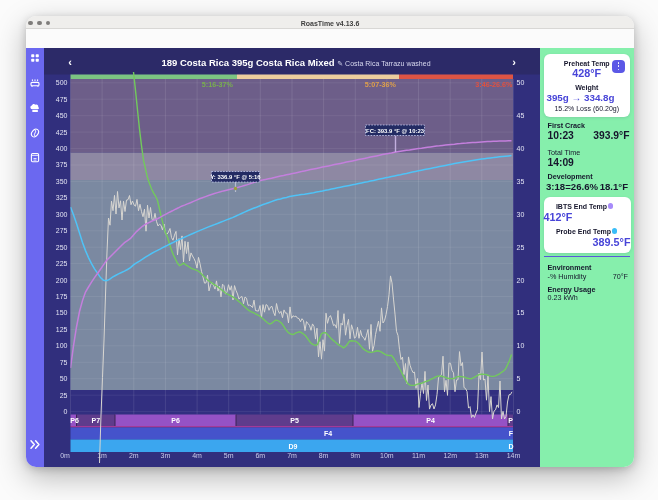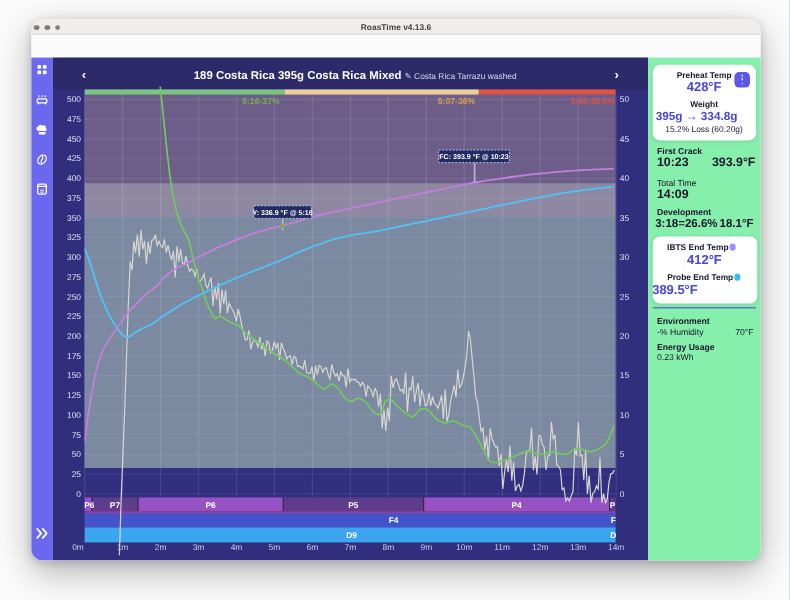--- a/index.html
+++ b/index.html
@@ -242,24 +242,24 @@
     <div class="rp" style="left:7.5px;top:130px;font-size:10.3px;font-weight:bold;top:81.5px">10:23</div>
     <div class="rp" style="right:4.5px;top:81.5px;font-size:10.3px;font-weight:bold">393.9°F</div>
     <div class="rp" style="left:7.5px;top:100px;font-size:7.2px;font-weight:normal">Total Time</div>
     <div class="rp" style="left:7.5px;top:108.5px;font-size:10.3px;font-weight:bold">14:09</div>
     <div class="rp" style="left:7.5px;top:123.5px;font-size:7.2px;font-weight:bold">Development</div>
     <div class="rp" style="left:6px;top:133px;font-size:9.6px;font-weight:bold">3:18=26.6%</div>
     <div class="rp" style="right:6px;top:133px;font-size:9.6px;font-weight:bold">18.1°F</div>
     <div class="card" style="left:3.5px;top:149px;width:87px;height:56px"></div>
     <div class="rp" style="left:3.5px;top:154.5px;width:76px;text-align:center;font-size:7px;font-weight:bold">IBTS End Temp</div>
     <div style="position:absolute;left:67.5px;top:155.4px;width:5.4px;height:5.4px;border-radius:50%;background:#a78bfa"></div>
-    <div class="rp blue" style="left:3.5px;top:163px;width:87px;text-align:center;font-size:10.8px;font-weight:bold">412°F</div>
+    <div class="rp blue" style="left:3.5px;top:163px;width:87px;font-size:10.8px;font-weight:bold">412°F</div>
     <div class="rp" style="left:3.5px;top:179.5px;width:80px;text-align:center;font-size:7px;font-weight:bold">Probe End Temp</div>
     <div style="position:absolute;left:71.5px;top:180.4px;width:5.4px;height:5.4px;border-radius:50%;background:#38bdf8"></div>
-    <div class="rp blue" style="left:3.5px;top:188px;width:87px;text-align:left;font-size:10.8px;font-weight:bold">389.5°F</div>
+    <div class="rp blue" style="left:3.5px;top:188px;width:87px;text-align:right;font-size:10.8px;font-weight:bold">389.5°F</div>
     <div style="position:absolute;left:3.5px;top:207.5px;width:86.5px;height:1.8px;background:#5a57d8"></div>
     <div class="rp" style="left:7.5px;top:215px;font-size:7.2px;font-weight:bold">Environment</div>
     <div class="rp" style="left:7.5px;top:223.5px;font-size:7.2px">-% Humidity</div>
     <div class="rp" style="right:6px;top:223.5px;font-size:7.2px;font-weight:normal">70°F</div>
     <div class="rp" style="left:7.5px;top:236.5px;font-size:7.2px;font-weight:bold">Energy Usage</div>
     <div class="rp" style="left:7.5px;top:245px;font-size:7.2px">0.23 kWh</div>
   </div>
 </div>
 
 </body></html>

